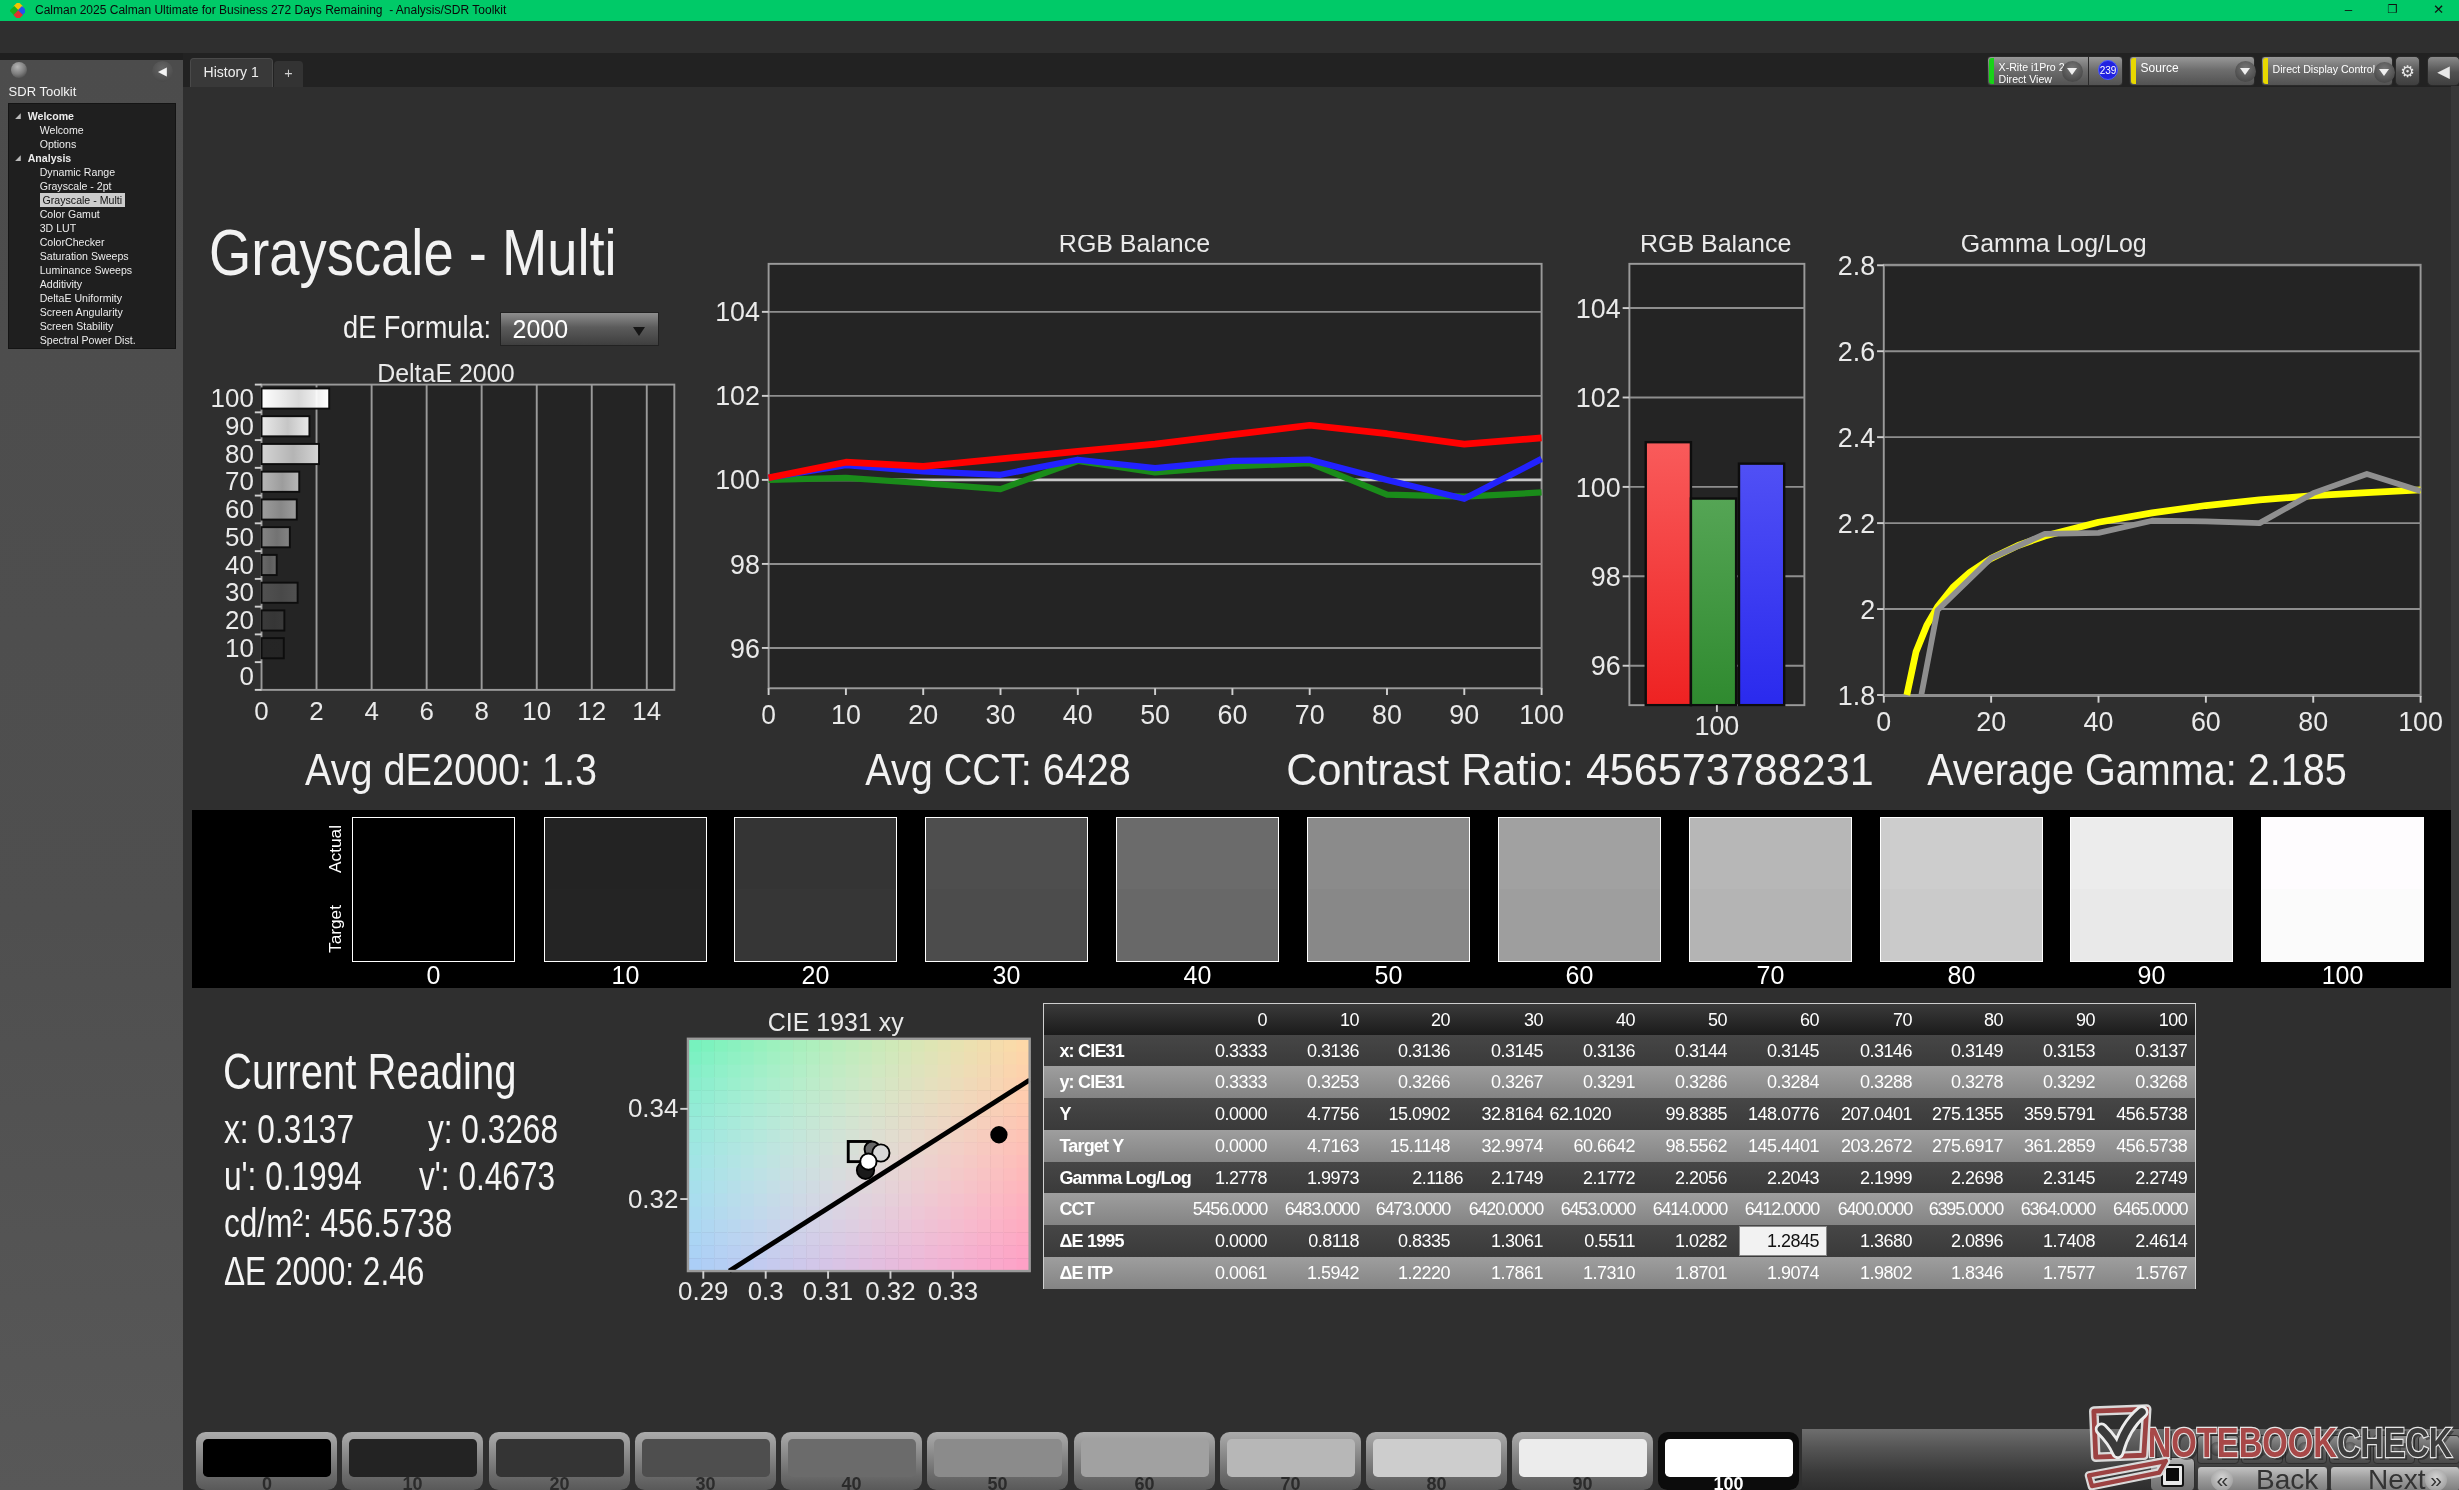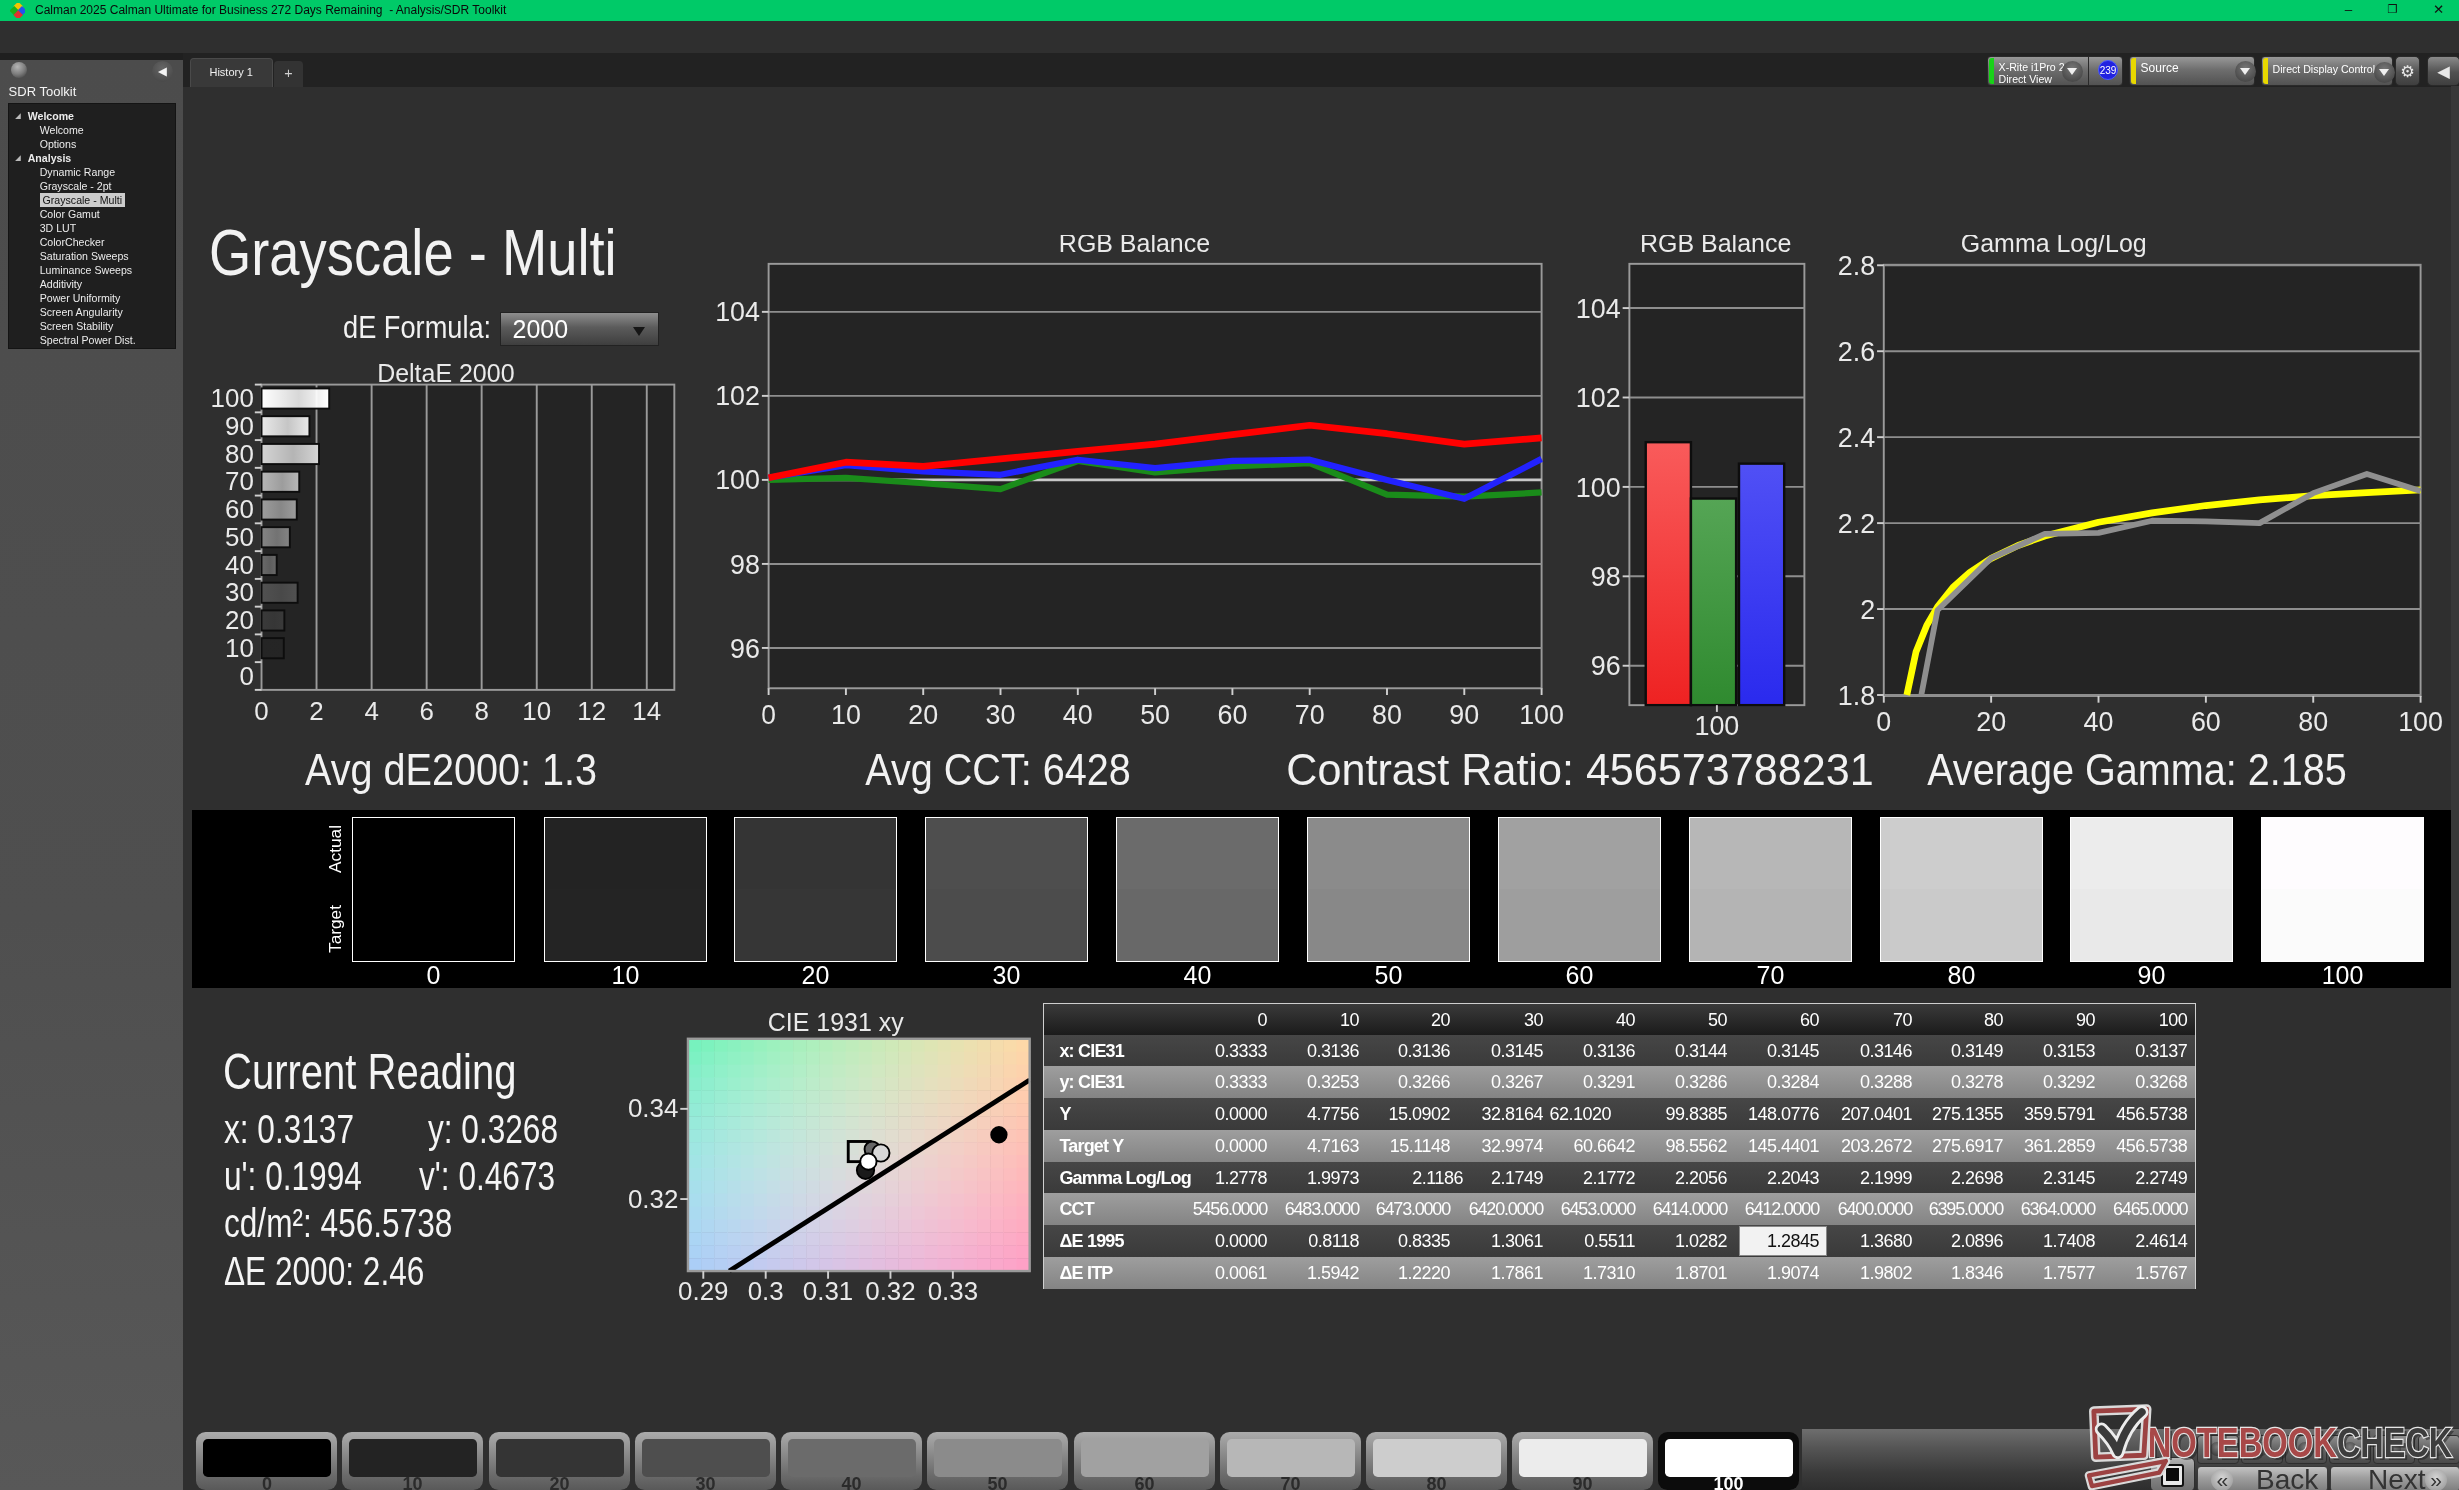--- a/index.html
+++ b/index.html
@@ -20,21 +20,21 @@
 #calmanlogo { position:absolute; left:0px; top:1px; width:166px; height:32px;
   background:linear-gradient(#a40f13, #c41318 45%, #d8161c); border-radius:0 0 6.7px 6.7px;
   border-bottom:1px solid #7d7d7d; }
 #rainbow { position:absolute; left:170px; top:15.4px; width:2289px; height:4.8px;
   background:linear-gradient(90deg,#f00 0%,#ff00b4 11%,#8000ff 24%,#0030ff 37%,#00b0a0 52%,#00c838 63%,#7ce000 74%,#ffe000 85%,#ff7800 93%,#ff0f00 100%); }
 
 
 #tabbar { left:183px; top:53px; width:2277px; height:34px; background:#222222; }
 #tab1 { position:absolute; left:6.7px; top:4.8px; width:83px; height:29px; background:#393939;
   border:1px solid #4a4a4a; border-bottom:none; border-radius:3.8px 3.8px 0 0; color:#f0f0f0;
-  font-size:11px; text-align:center; line-height:27px; }
+  font-size:14px; text-align:center; line-height:27px; }
 #tabplus { position:absolute; left:91px; top:7.7px; width:29px; height:26px; background:#333;
   border-radius:3.8px 3.8px 0 0; color:#cfcfcf; font-size:14.4px; text-align:center; line-height:24px; }
 
 
 #sidebar { left:0; top:60px; width:183px; height:1431px; background:linear-gradient(#4c4c4c,#4f4f4f 60%,#585858); }
 #sidetop { left:0; top:53px; width:183px; height:6.7px; background:#1f1f1f; }
 #sidebar .knob { position:absolute; left:10.6px; top:1.9px; width:16.3px; height:16.3px; border-radius:50%;
   background:radial-gradient(circle at 40% 30%, #b5b5b5, #7e7e7e 50%, #4a4a4a 85%); }
 #sidebar .collapse { position:absolute; left:152px; top:1px; width:21px; height:21px; border-radius:50%;
   background:radial-gradient(circle at 50% 35%, #666, #474747 85%); color:#f4f4f4; font-size:11.5px;
@@ -131,21 +131,21 @@
     <div class="grp">Analysis</div>
     <div class="itm">Dynamic Range</div>
     <div class="itm">Grayscale - 2pt</div>
     <div class="itm"><span class="sel">Grayscale - Multi</span></div>
     <div class="itm">Color Gamut</div>
     <div class="itm">3D LUT</div>
     <div class="itm">ColorChecker</div>
     <div class="itm">Saturation Sweeps</div>
     <div class="itm">Luminance Sweeps</div>
     <div class="itm">Additivity</div>
-    <div class="itm">Power Uniformity</div>
+    <div class="itm">DeltaE Uniformity</div>
     <div class="itm">Screen Angularity</div>
     <div class="itm">Screen Stability</div>
     <div class="itm">Spectral Power Dist.</div>
   </div>
 </div>
 
 <div id="tabbar" class="abs">
   <div id="tab1">History 1</div>
   <div id="tabplus">+</div>
 </div>

